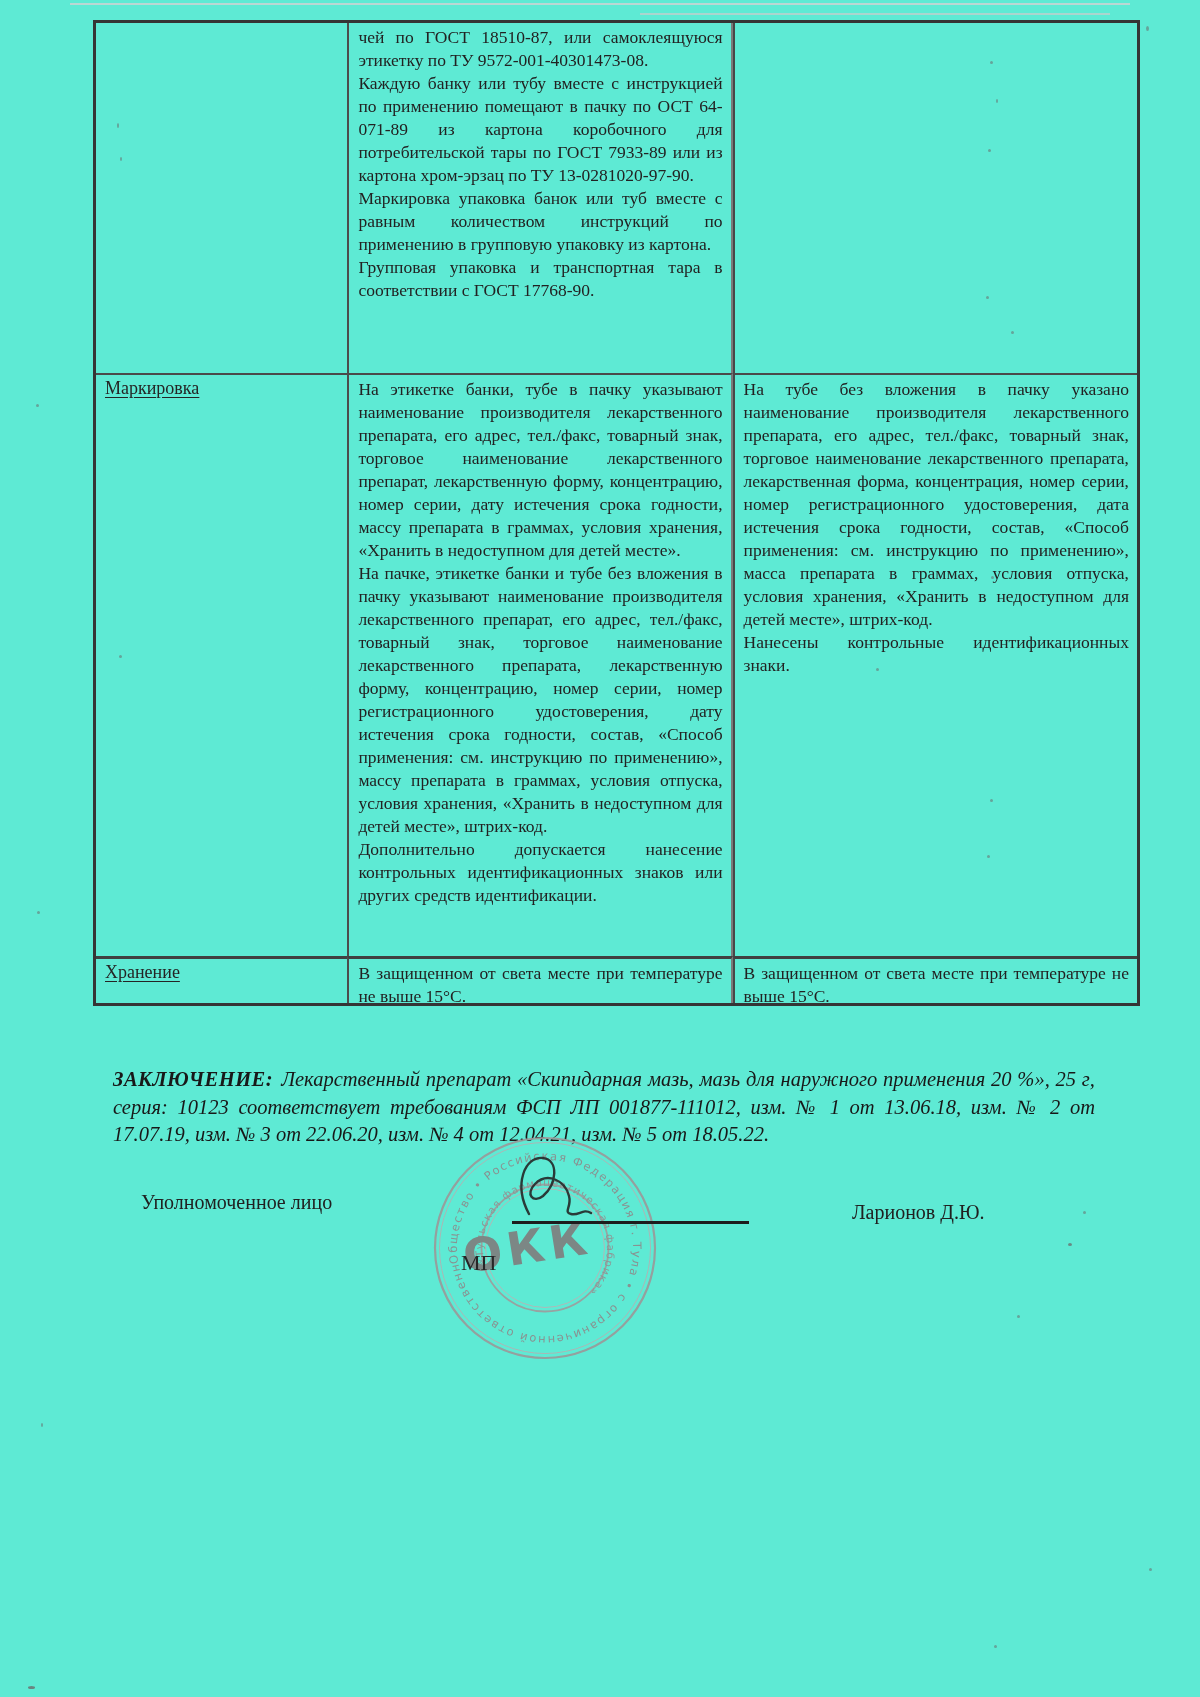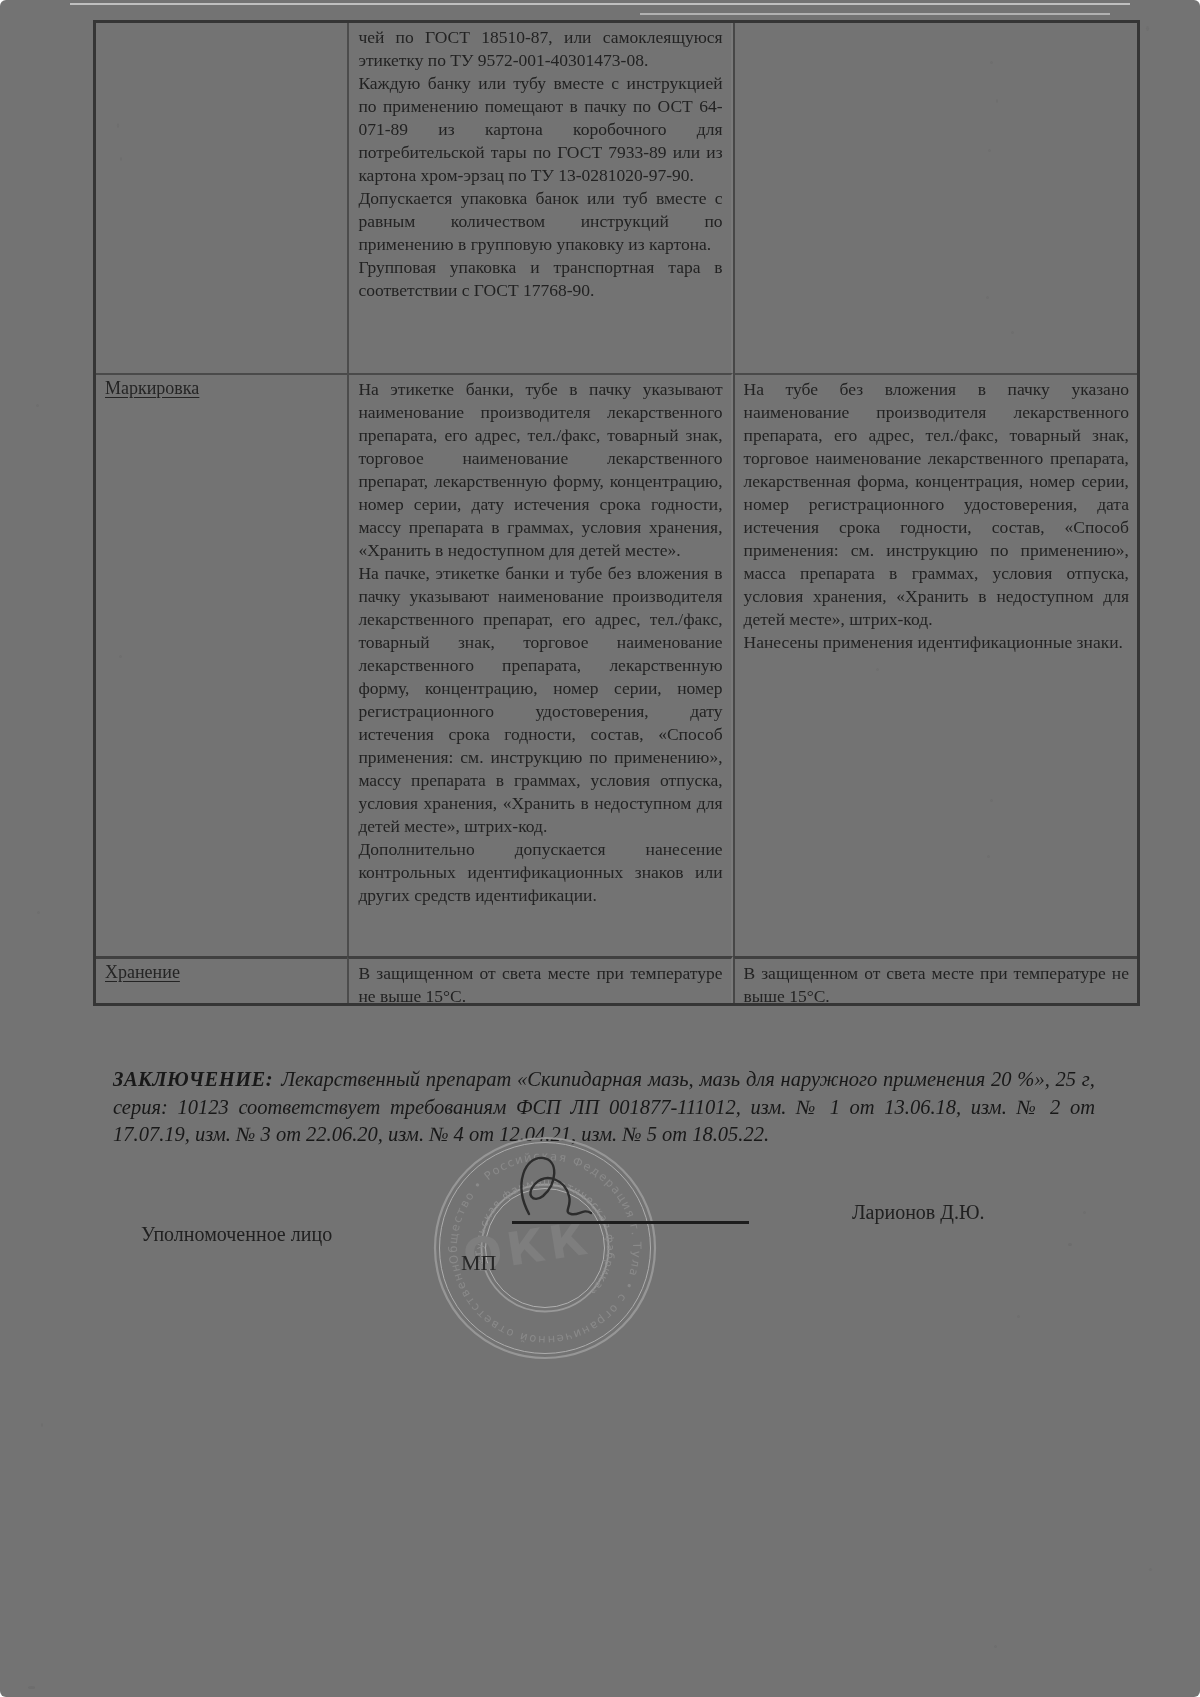--- a/index.html
+++ b/index.html
@@ -1,20 +1,20 @@
 <!DOCTYPE html>
 <html><head>
 <meta charset="utf-8">
 <style>
   * { margin: 0; padding: 0; box-sizing: border-box; }
   html, body { background: #ffffff; }
   body { font-family: "Liberation Serif", "DejaVu Serif", serif; color: #1f1f1f; }
   .page {
     position: relative; width: 1200px; height: 1697px;
-    background: #737373; overflow: hidden; border-radius: 6px;
+    background: #5eead4; overflow: hidden;
   }
   
   .scan-streak { position: absolute; left: 70px; top: 3px; width: 1060px; height: 2px;
     background: #d2d2d2; opacity: .8; }
   .scan-streak2 { position: absolute; left: 640px; top: 13px; width: 470px; height: 2px;
     background: #cccccc; opacity: .7; }
 
   
   .spec-table-wrap { position: absolute; left: 93px; top: 20px; }
   table.spec { border-collapse: separate; border-spacing: 0; table-layout: fixed;
@@ -38,21 +38,21 @@
   .r4 .cell-text { line-height: 20px; text-align: left; }
   .row-label { font-size: 18px; text-decoration: underline; text-underline-offset: 3px;
     text-decoration-thickness: 1px; color: #242424; white-space: nowrap; }
 
   
   .conclusion { position: absolute; left: 113px; top: 1066px; width: 982px;
     font-size: 20.5px; line-height: 27.5px; text-align: justify; color: #181818; font-style: italic; }
   .concl-label { font-weight: bold; margin-right: 8px; letter-spacing: .5px; }
 
   
-  .sig-role { position: absolute; left: 141px; top: 1191px; font-size: 20px; color: #202020; margin-top: 32px; }
+  .sig-role { position: absolute; left: 141px; top: 1191px; font-size: 20px; color: #202020; }
   .sig-name { position: absolute; left: 852px; top: 1201px; font-size: 20px; color: #202020; }
   .sig-line { position: absolute; left: 512px; top: 1221px; width: 237px; height: 2.6px;
     background: #1d1d1d; z-index: 6; }
   .mp-mark { position: absolute; left: 461px; top: 1250px; font-size: 22px; color: #262626; z-index: 6; }
 
   .stamp-svg { position: absolute; left: 430px; top: 1132px; width: 230px; height: 232px;
     z-index: 3; opacity: .92; }
   .stamp-svg .ring-line { fill: none; }
   .stamp-svg .ring-text { font-family: "DejaVu Sans", sans-serif; font-size: 11.5px;
     fill: #8c8c8c; letter-spacing: 1.5px; }
@@ -77,21 +77,21 @@
       <tbody>
           <tr class="r1">
         <td class="c1">
               <div class="clip"></div>
             </td>
         <td class="c2 dbl">
           <div class="clip">
                 <div class="cell-text">
                   <div class="para">чей по ГОСТ 18510-87, или самоклеящуюся этикетку по ТУ 9572-001-40301473-08.</div>
                   <div class="para">Каждую банку или тубу вместе с инструкцией по применению помещают в пачку по ОСТ 64-071-89 из картона коробочного для потребительской тары по ГОСТ 7933-89 или из картона хром-эрзац по ТУ 13-0281020-97-90.</div>
-                  <div class="para">Допускается упаковка банок или туб вместе с равным количеством инструкций по применению в групповую упаковку из картона.</div>
+                  <div class="para">Маркировка упаковка банок или туб вместе с равным количеством инструкций по применению в групповую упаковку из картона.</div>
                   <div class="para">Групповая упаковка и транспортная тара в соответствии с ГОСТ 17768-90.</div>
                 </div>
               </div>
         </td>
         <td class="c3">
           <div class="clip">
                 <div class="cell-text"></div>
               </div>
         </td>
       </tr>
@@ -105,21 +105,21 @@
                   <div class="para">На этикетке банки, тубе в пачку указывают наименование производителя лекарственного препарата, его адрес, тел./факс, товарный знак, торговое наименование лекарственного препарат, лекарственную форму, концентрацию, номер серии, дату истечения срока годности, массу препарата в граммах, условия хранения, «Хранить в недоступном для детей месте».</div>
                   <div class="para">На пачке, этикетке банки и тубе без вложения в пачку указывают наименование производителя лекарственного препарат, его адрес, тел./факс, товарный знак, торговое наименование лекарственного препарата, лекарственную форму, концентрацию, номер серии, номер регистрационного удостоверения, дату истечения срока годности, состав, «Способ применения: см. инструкцию по применению», массу препарата в граммах, условия отпуска, условия хранения, «Хранить в недоступном для детей месте», штрих-код.</div>
                   <div class="para">Дополнительно допускается нанесение контрольных идентификационных знаков или других средств идентификации.</div>
                 </div>
               </div>
         </td>
         <td class="c3">
           <div class="clip">
                 <div class="cell-text">
                   <div class="para">На тубе без вложения в пачку указано наименование производителя лекарственного препарата, его адрес, тел./факс, товарный знак, торговое наименование лекарственного препарата, лекарственная форма, концентрация, номер серии, номер регистрационного удостоверения, дата истечения срока годности, состав, «Способ применения: см. инструкцию по применению», масса препарата в граммах, условия отпуска, условия хранения, «Хранить в недоступном для детей месте», штрих-код.</div>
-                  <div class="para">Нанесены применения идентификационные знаки.</div>
+                  <div class="para">Нанесены контрольные идентификационных знаки.</div>
                 </div>
               </div>
         </td>
       </tr>
       <tr class="r3">
         <td class="c1">
           <div class="clip"><span class="row-label">Хранение</span></div>
         </td>
         <td class="c2 dbl">
           <div class="clip">

